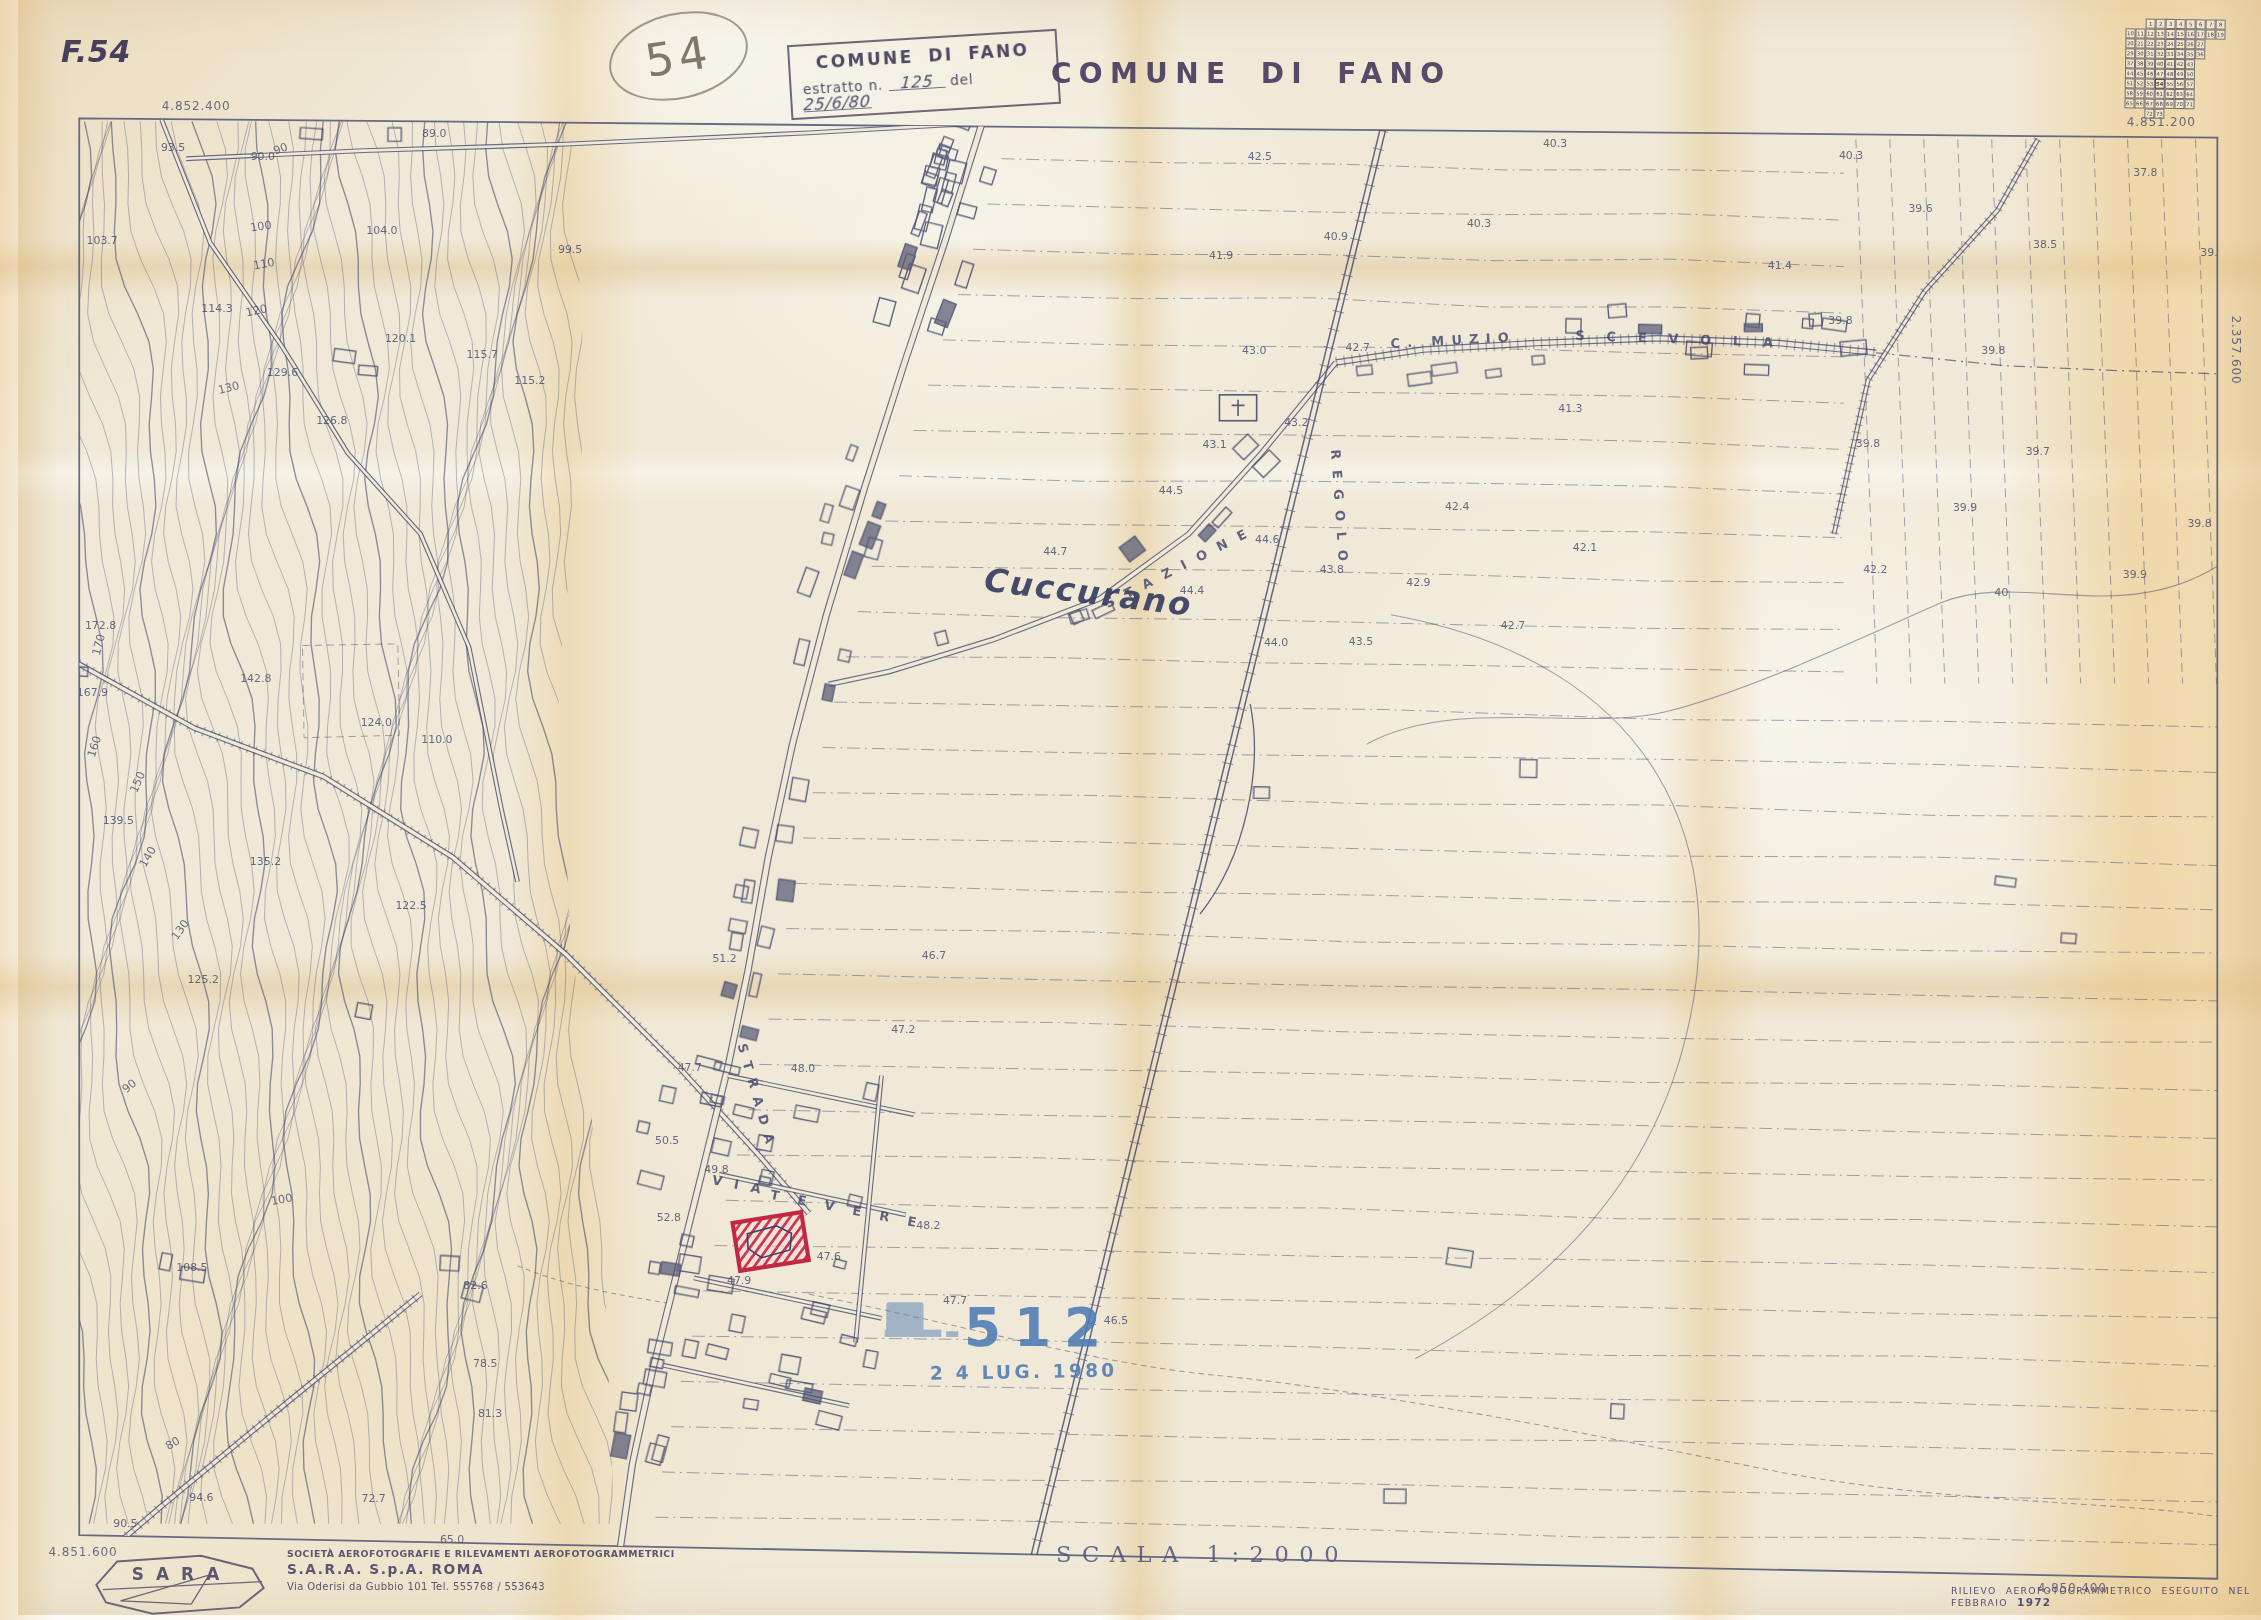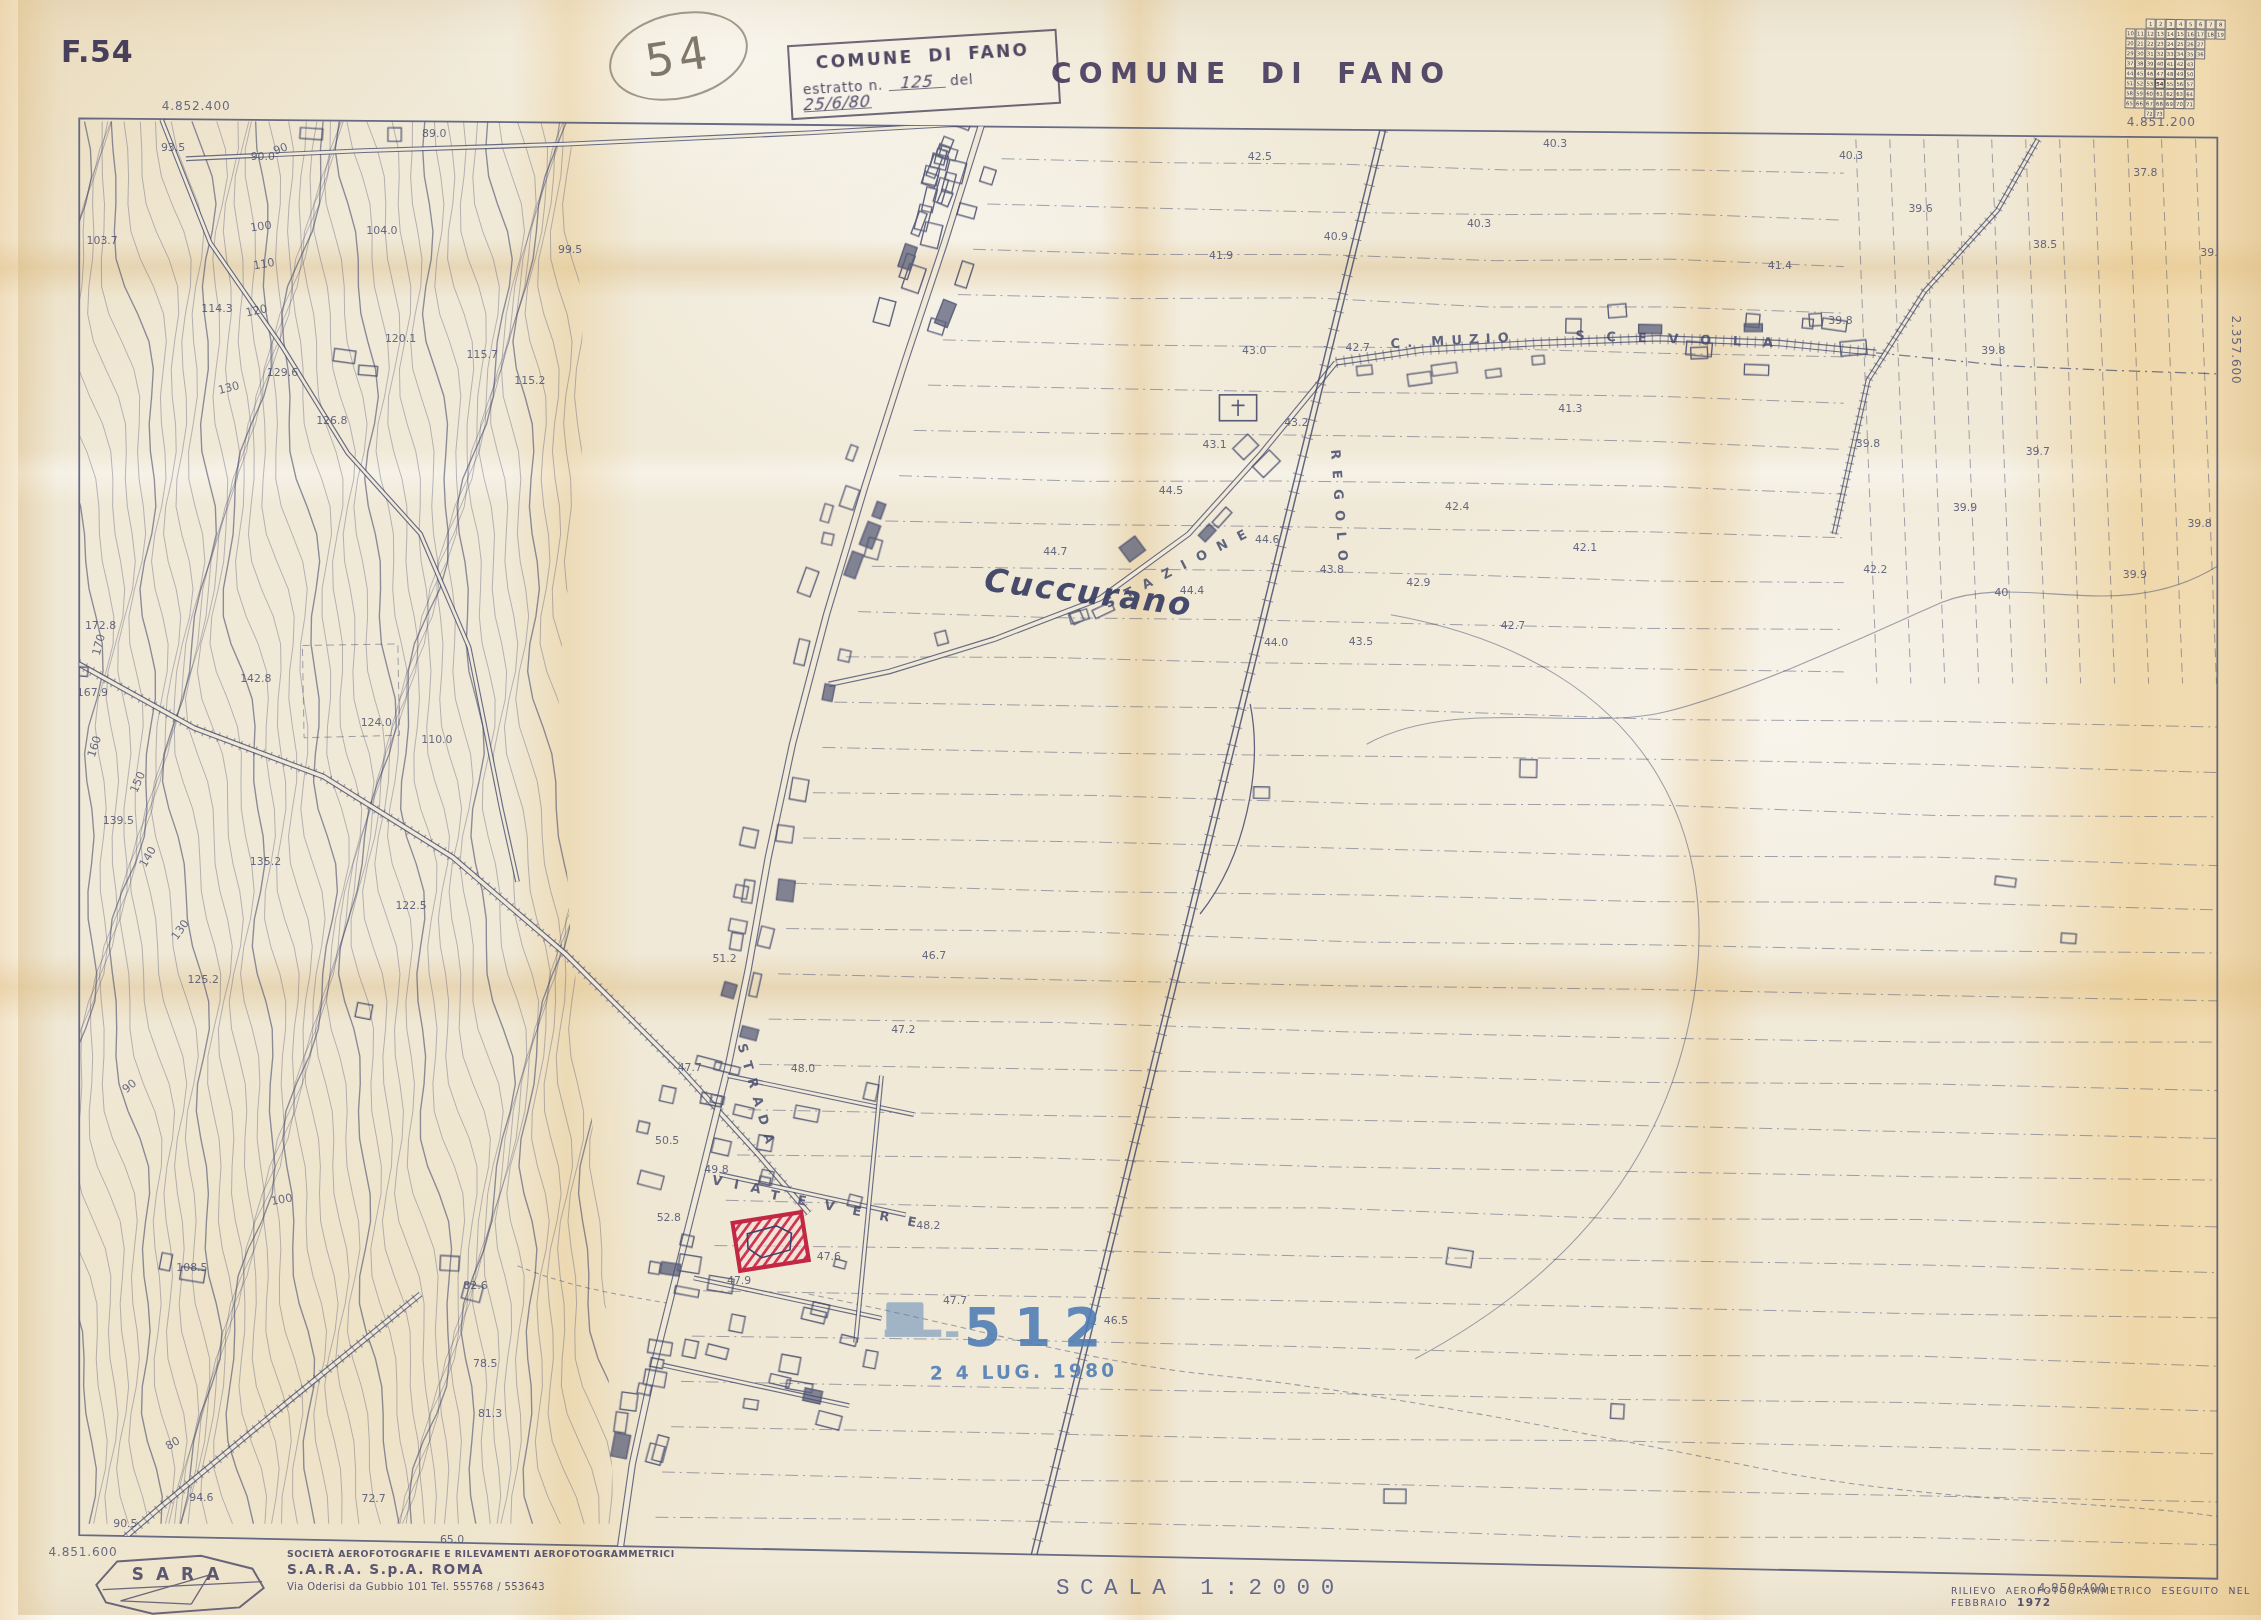--- a/index.html
+++ b/index.html
@@ -19,21 +19,21 @@
       linear-gradient(90deg, rgba(255,255,255,0) 510px, rgba(231,196,130,.38) 566px, rgba(255,255,255,0) 639px),
       linear-gradient(90deg, rgba(255,255,255,0) 1100px, rgba(226,190,126,.4) 1139px, rgba(255,255,255,0) 1181px),
       linear-gradient(90deg, rgba(255,255,255,0) 1658px, rgba(229,192,128,.38) 1706px, rgba(255,255,255,0) 1763px),
       linear-gradient(90deg, rgba(255,255,255,0) 2006px, rgba(236,196,122,.5) 2135px, rgba(240,200,128,.45) 2200px, rgba(226,186,116,.5) 2261px),
       linear-gradient(180deg, rgba(255,255,255,0) 239px, rgba(214,178,116,.33) 267px, rgba(255,255,255,0) 298px),
       linear-gradient(180deg, rgba(255,255,255,0) 954px, rgba(216,180,118,.35) 987px, rgba(255,255,255,0) 1023px),
       linear-gradient(180deg, rgba(255,255,255,0) 449px, rgba(255,255,255,.4) 473px, rgba(255,255,255,0) 505px),
       linear-gradient(135deg, rgba(222,186,122,.3) 0%, rgba(255,255,255,0) 14%),
       linear-gradient(315deg, rgba(222,186,122,.28) 0%, rgba(255,255,255,0) 10%);}
   .abs{position:absolute;}
-  #f-number{font-size:30px;font-weight:bold;letter-spacing:0.8px;color:#48405a;}
+  #f-number{font-size:30px;font-weight:bold;letter-spacing:0.8px;color:#48405a;font-style:italic;}
   #map-title{font-size:28px;font-weight:bold;letter-spacing:7.3px;color:#4c4263;opacity:.95;word-spacing:11.3px;}
   #pencil-oval{width:137px;height:82px;border:2.4px solid rgba(122,116,100,.7);border-radius:50%;
       transform:rotate(-13deg);display:flex;align-items:center;justify-content:center;}
   #pencil-num{font-size:45px;color:rgba(104,98,84,.85);transform:rotate(4deg);letter-spacing:4.9px;}
   #stamp-box{border:2.4px solid rgba(77,68,90,.8);padding:6.5px 11.3px 4.9px 11.3px;transform:rotate(-3.5deg);
       color:#4f4862;background:rgba(255,255,255,.06);}
   #stamp-box .l1{font-size:17px;font-weight:bold;letter-spacing:2.4px;text-align:center;word-spacing:6.5px;}
   #stamp-box .l2{font-size:13.7px;margin-top:8px;letter-spacing:0.8px;}
   .hand{font-style:italic;color:#4e4a6a;font-size:16px;transform:skewX(-8deg);display:inline-block;}
   .blank{display:inline-block;border-bottom:1.6px solid rgba(77,68,90,.75);min-width:57px;text-align:center;line-height:11.3px;}
@@ -586,21 +586,21 @@
         <div class="cell">69</div>
         <div class="cell">70</div>
         <div class="cell">71</div>
       </div>
       <div class="row" style="margin-left: 20px;">
         <div class="cell">72</div>
         <div class="cell">73</div>
       </div>
     </div>
 
-  <div id="scala" class="abs" style="left:1056px;top:1575px;font-family:Liberation Mono, monospace;">SCALA 1:2000</div>
+  <div id="scala" class="abs" style="left:1056px;top:1541px;">SCALA 1:2000</div>
 
   <div id="credits" class="abs" style="left:78px;top:1548px;width:728px;">
     <svg class="abs" style="left:0;top:3.2px;" width="196" height="66" viewBox="0 0 242 82">
       <path d="M22,42 L48,13 L152,6 L216,22 L230,46 L200,70 L92,78 L34,64 Z" fill="none" stroke="#6a6578" stroke-width="2.4"></path>
       <path d="M30,48 L228,38" stroke="#6a6578" stroke-width="1.6"></path>
       <path d="M52,62 L162,30 M52,62 L140,66 M140,66 L162,30" stroke="#6a6578" stroke-width="1.6" fill="none"></path>
       <text x="66" y="36" font-size="21" font-weight="bold" letter-spacing="15" fill="#5c5870">SARA</text>
     </svg>
     <div style="margin-left:209px;">
       <div class="c1">SOCIETÀ AEROFOTOGRAFIE E RILEVAMENTI AEROFOTOGRAMMETRICI</div>

